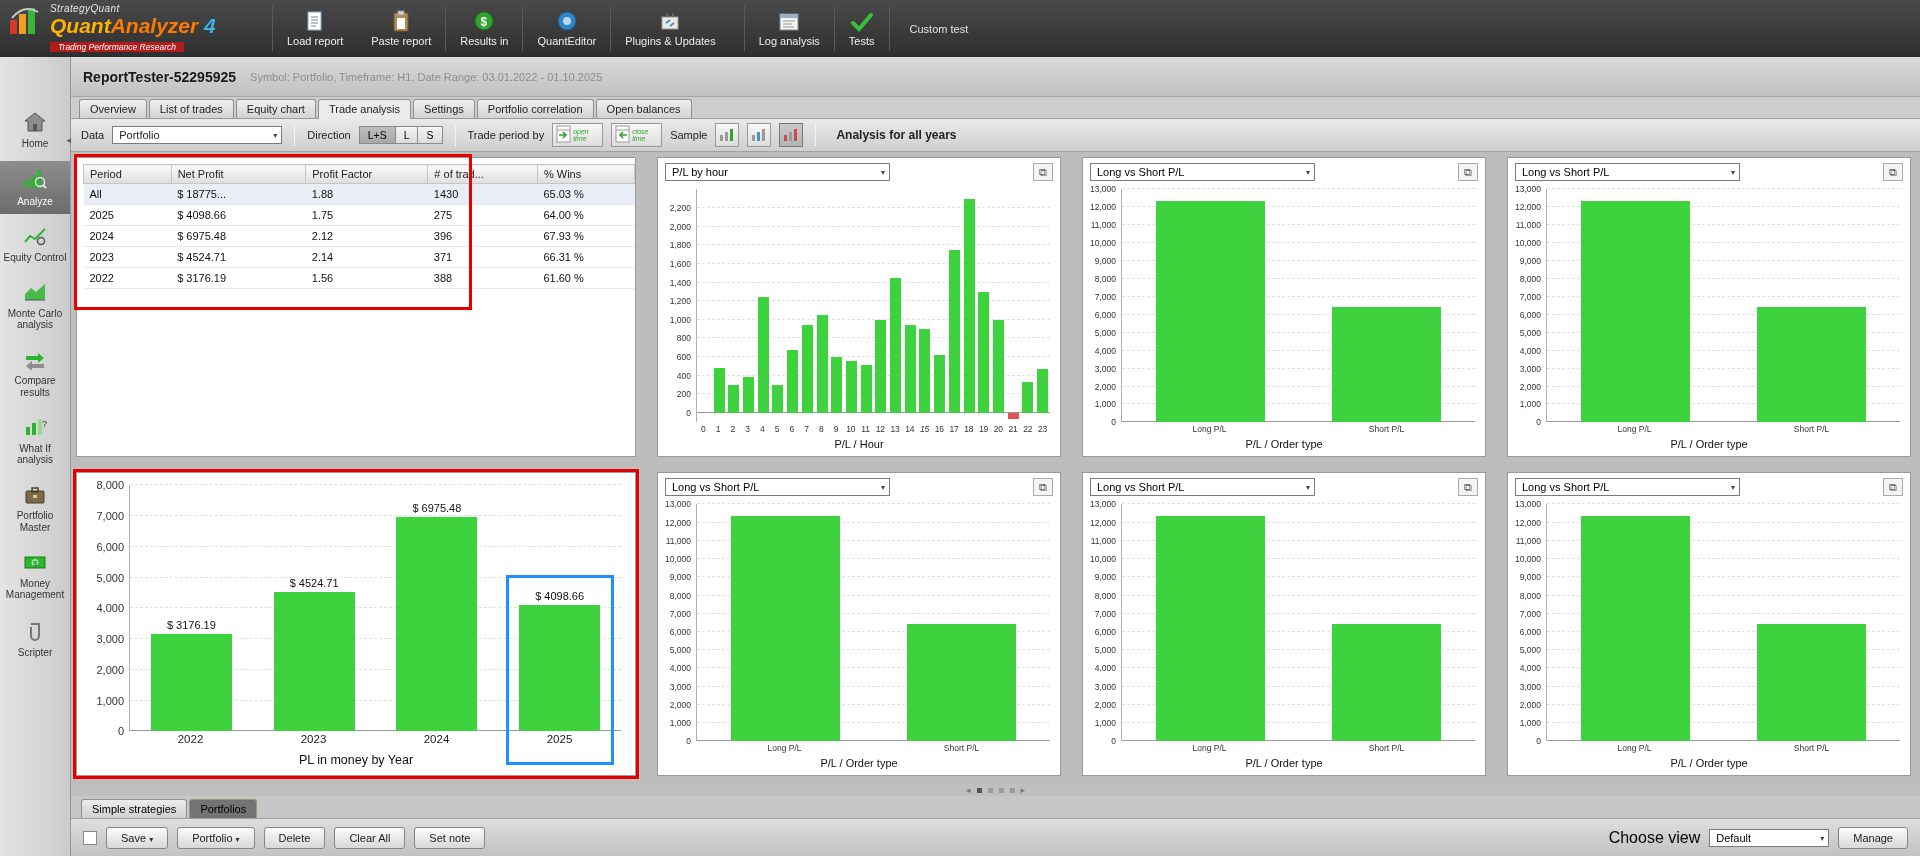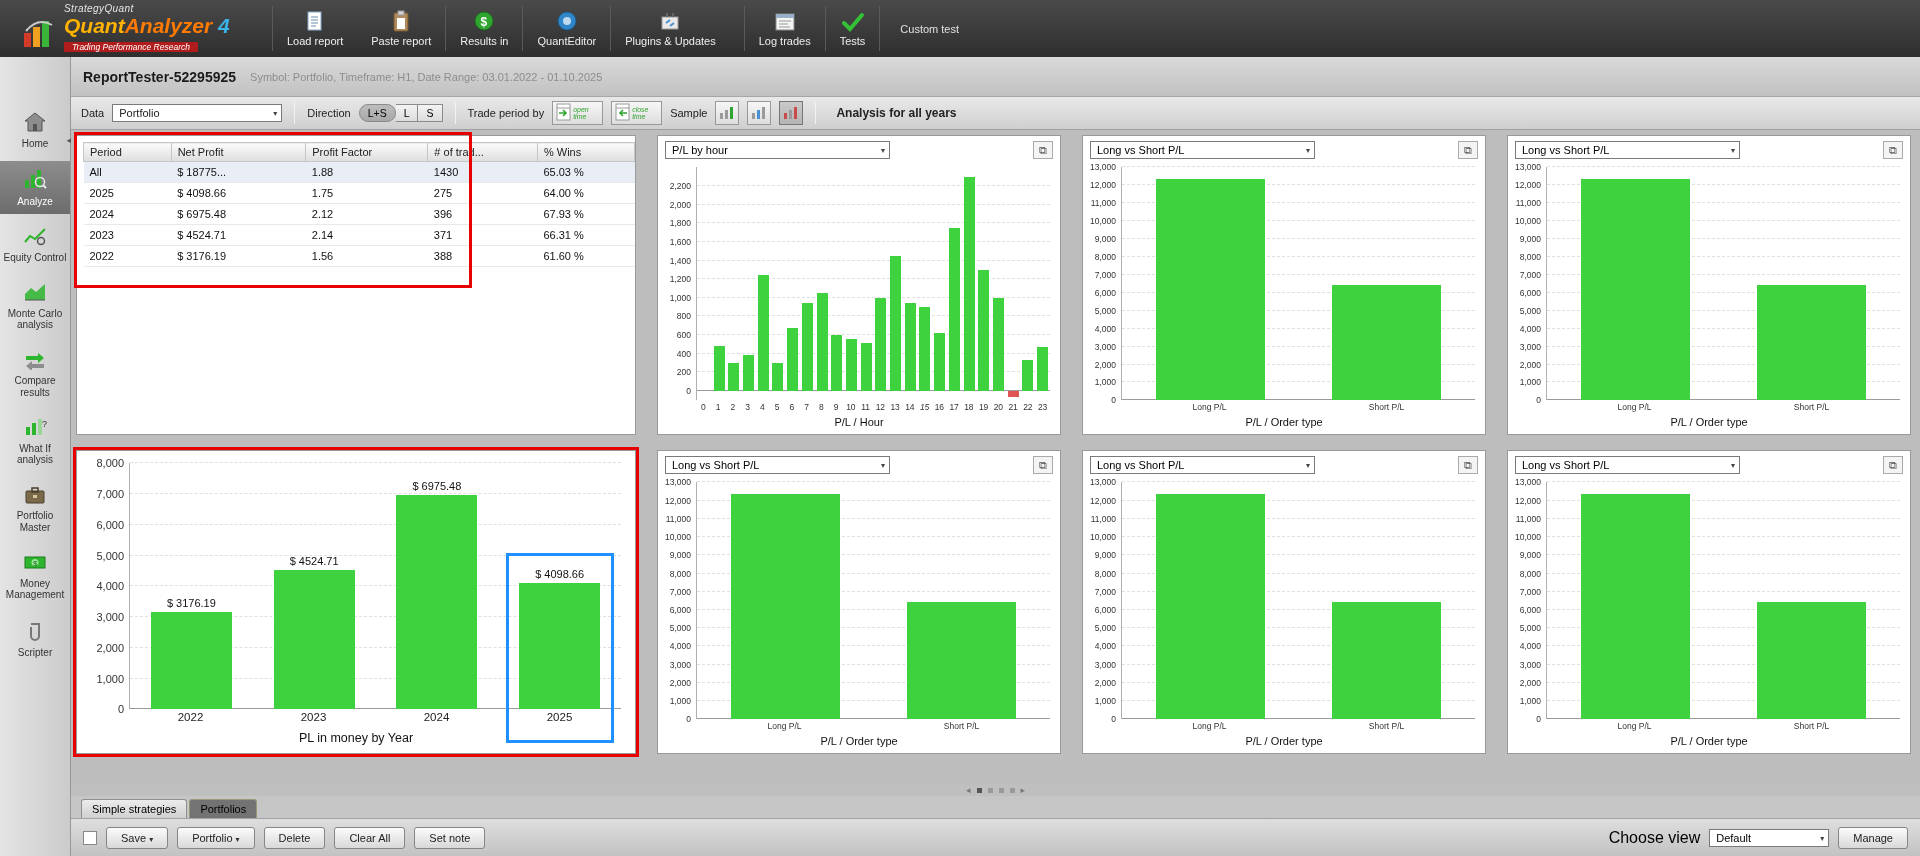--- a/index.html
+++ b/index.html
@@ -2,21 +2,21 @@
 <html><head>
 <meta charset="utf-8">
 <style>
   * { margin:0; padding:0; box-sizing:border-box; }
   html,body { background:#888; }
   body { font-family:"Liberation Sans",sans-serif; }
   .app { width:1920px; height:856px; display:flex; flex-direction:column; background:#bfbfbf; overflow:hidden; position:relative; }
 
   
   .topbar { flex:0 0 54px; background:linear-gradient(#4a4a4a,#2e2e2e); display:flex; align-items:stretch; color:#fff; }
-  .logo { width:272px; display:flex; align-items:flex-end; gap:8px; padding:4px 22px; }
+  .logo { width:272px; display:flex; align-items:flex-start; gap:8px; padding:4px 8px; }
   .logo-text { line-height:1.05; }
   .logo-strategy { font-size:10px; color:#e5e5e5; font-style:italic; letter-spacing:.4px; }
   .logo-brand { font-size:21px; font-weight:bold; font-style:italic; white-space:nowrap; }
   .lb-quant { color:#ffb300; }
   .lb-analyzer { color:#ff7a00; }
   .lb-ver { color:#3bb3e6; }
   .logo-tagline { display:inline-block; background:#b01c1c; color:#fff; font-size:8.5px; font-style:italic; padding:1px 8px; margin-top:1px; }
   .tb-sep { width:1px; background:#1c1c1c; border-right:1px solid #5a5a5a; margin:6px 0; }
   .tb-gap { width:14px; }
   .tb-btn { display:flex; flex-direction:column; align-items:center; justify-content:center; gap:3px; padding:0 14px; font-size:11px; color:#eee; background:none; border:none; cursor:default; }
@@ -46,21 +46,21 @@
 
   
   .filterbar { flex:0 0 33px; background:linear-gradient(#e9e9e9,#cfcfcf); border-bottom:1px solid #a0a0a0; display:flex; align-items:center; padding:0 10px; gap:8px; font-size:11px; color:#222; }
   .fb-label { white-space:nowrap; }
   .fb-sep { width:1px; height:22px; background:#aaa; border-right:1px solid #f2f2f2; margin:0 4px; }
   .select { background:#fff; border:1px solid #7a7a7a; padding:2px 20px 2px 6px; position:relative; font-size:11px; white-space:nowrap; overflow:hidden; }
   .select .arr { position:absolute; right:4px; top:50%; transform:translateY(-50%); font-size:8px; color:#444; }
   .data-select { width:170px; }
   .seg { display:flex; }
   .seg button { font-size:10.5px; padding:2px 8px; border:1px solid #8a8a8a; border-left-width:0; background:linear-gradient(#f4f4f4,#dcdcdc); }
-  .seg button:first-child { border-left-width:1px;border-radius:9px; }
+  .seg button:first-child { border-left-width:1px; }
   .seg button.active { background:linear-gradient(#bdbdbd,#a8a8a8); }
   .icon-btn { border:1px solid #999; background:linear-gradient(#f7f7f7,#ddd); height:24px; display:flex; align-items:center; gap:2px; padding:1px 3px; }
   .icon-btn.pressed { background:linear-gradient(#c9c9c9,#b5b5b5); border-color:#777; }
   .tp-label { font-size:7px; color:#2fa52f; font-style:italic; width:26px; line-height:1.1; text-align:left; }
   .analysis-label { font-weight:bold; font-size:12px; margin-left:8px; }
 
   
   .panels-wrap { flex:1; background:#bdbdbd; padding:5px 0 0 5px; min-height:0; }
   .grid { display:grid; grid-template-columns:560px 404px 404px 404px; grid-template-rows:300px 304px; gap:15px 21px; }
   .panel { background:#fff; border:1px solid #9a9a9a; position:relative; display:flex; flex-direction:column; }
@@ -201,21 +201,21 @@
     <button class="tb-btn">
       <span class="tb-icon">
         <svg width="22" height="20">
             <rect x="2" y="2" width="18" height="16" fill="#f4f4f4" stroke="#888"></rect>
             <rect x="2" y="2" width="18" height="4" fill="#9ab0c8"></rect>
             <line x1="5" y1="9" x2="17" y2="9" stroke="#999"></line>
             <line x1="5" y1="12" x2="14" y2="12" stroke="#999"></line>
             <line x1="5" y1="15" x2="16" y2="15" stroke="#999"></line>
           </svg>
       </span>
-      <span>Log trades</span>
+      <span>Log analysis</span>
     </button>
     <div class="tb-sep"></div>
 
     <button class="tb-btn">
       <span class="tb-icon">
         <svg width="24" height="20">
             <path d="M3,11 L9,17 L21,3" fill="none" stroke="#35c135" stroke-width="4" stroke-linecap="round"></path>
           </svg>
       </span>
       <span>Tests</span>
@@ -301,20 +301,29 @@
       </div>
     </aside>
 
     <div class="content-col">
 
       <div class="report-header">
         <span class="report-title">ReportTester-52295925</span>
         <span class="report-subtitle">Symbol: Portfolio, Timeframe: H1, Date Range: 03.01.2022 - 01.10.2025</span>
       </div>
 
+      <div class="tabs-row">
+        <div class="tab">Overview</div>
+        <div class="tab">List of trades</div>
+        <div class="tab">Equity chart</div>
+        <div class="tab selected">Trade analysis</div>
+        <div class="tab">Settings</div>
+        <div class="tab">Portfolio correlation</div>
+        <div class="tab">Open balances</div>
+      </div>
 
       <div class="filterbar">
         <span class="fb-label">Data</span>
         <div class="select data-select">
           <span>Portfolio</span>
           <span class="arr">▾</span>
         </div>
         <div class="fb-sep"></div>
         <span class="fb-label">Direction</span>
         <div class="seg">

